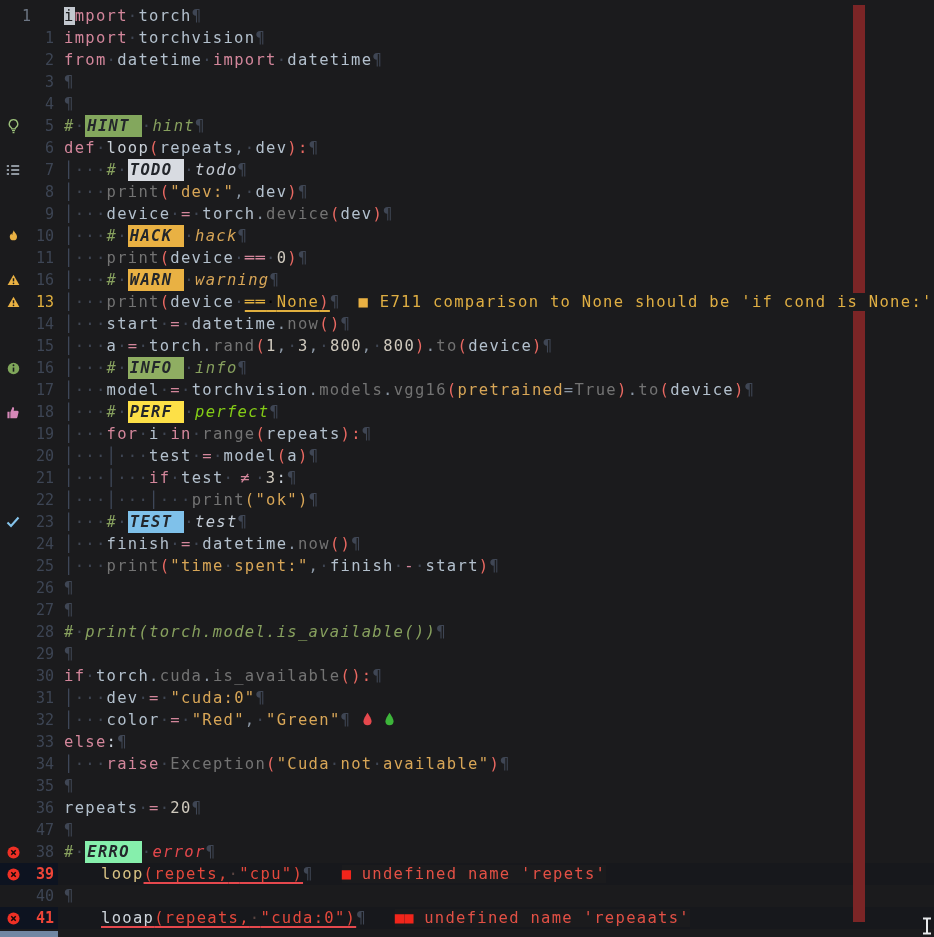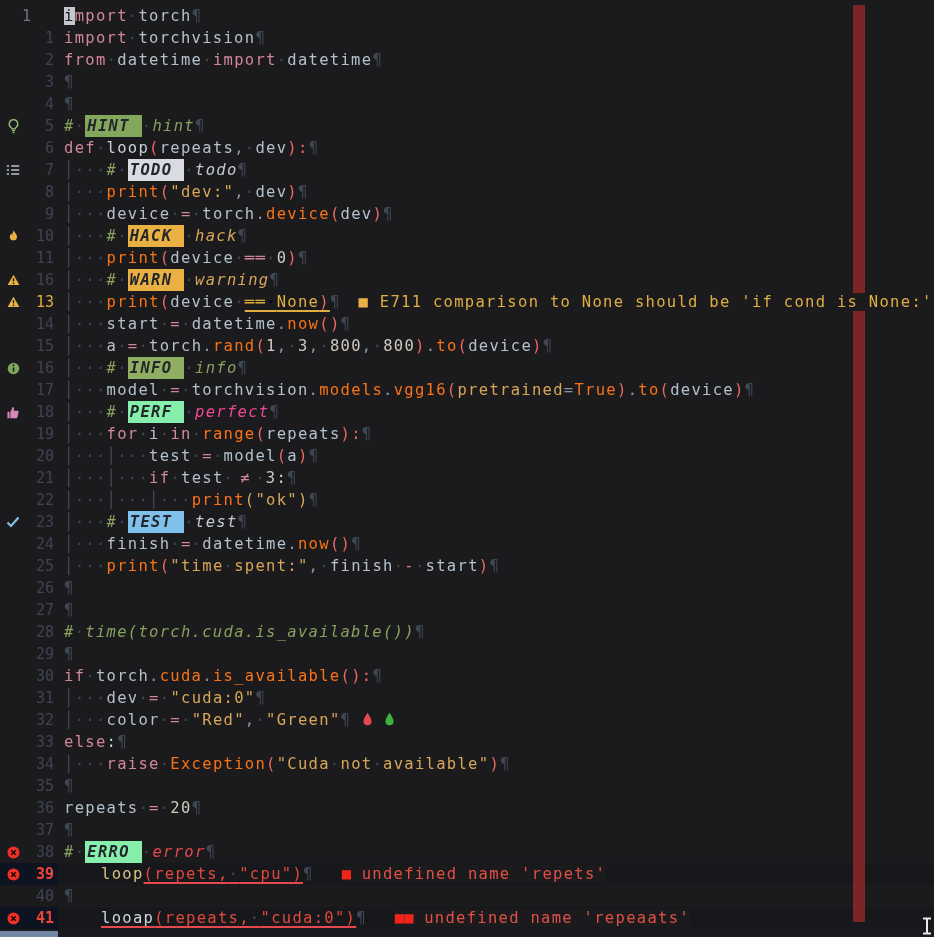--- a/index.html
+++ b/index.html
@@ -16,21 +16,21 @@
   .ln-err{color:#ef4538;font-weight:bold;}
   .code{display:block;margin-left:64px;position:relative;z-index:2;}
   .vt{position:relative;z-index:2;background:#1b1b1d;}
   .vt-warn{color:#dfae43;margin-left:18px;}
   .vt-warn .sq{color:#e9b143;}
   .vt-err{color:#e25045;margin-left:28px;}
   .vt-err .sq{color:#f1251b;letter-spacing:0;}
   .trail-icon{display:inline-block;margin-left:11px;vertical-align:middle;}
   
   .tk-kw{color:#d3869b}
-  .tk-fn{color:#f97316}
+  .tk-fn{color:#737373}
   .tk-id{color:#b3c0cd}
   .tk-str{color:#d8a657}
   .tk-num{color:#cfc9bd}
   .tk-op{color:#d3869b}
   .tk-pr{color:#ea6962}
   .tk-py{color:#d8a657}
   .tk-gr{color:#8b97a5}
   .tk-cm{color:#87a05e;font-style:italic}
   .tk-sp,.tk-eol,.tk-spd{color:#3f4654}
   .tk-spu{color:#594441}
@@ -41,28 +41,28 @@
   .tk-er{color:#e4483c}
   .tk-yl{color:#e0af3f}
   .tk-cursor{background:#c3c8cf;color:#1b1c1e}
   .tk-bHINT,.tk-bTODO,.tk-bHACK,.tk-bWARN,.tk-bINFO,.tk-bPERF,.tk-bTEST,.tk-bERRO{
     display:inline-block;padding:0 12px 0 2px;color:#23262b;font-weight:700;font-style:italic;}
   .tk-bHINT{background:#83a75d}
   .tk-bTODO{background:#d8dbe1}
   .tk-bHACK{background:#e9b143}
   .tk-bWARN{background:#e9b143}
   .tk-bINFO{background:#8fae62}
-  .tk-bPERF{background:#86efac}
+  .tk-bPERF{background:#fde047}
   .tk-bTEST{background:#7fc1ea}
   .tk-bERRO{background:#86efac}
   .tk-lHINT{color:#87a05e;font-style:italic}
   .tk-lTODO{color:#c3c9d2;font-style:italic}
   .tk-lHACK,.tk-lWARN{color:#d8a657;font-style:italic}
   .tk-lINFO{color:#87a05e;font-style:italic}
-  .tk-lPERF{color:#ec4899;font-style:italic}
+  .tk-lPERF{color:#84cc16;font-style:italic}
   .tk-lTEST{color:#c3ccd6;font-style:italic}
   .tk-lERRO{color:#e5484d;font-style:italic}
   .uly{text-decoration:underline;text-decoration-color:#e0af3f;text-decoration-thickness:1.5px;text-underline-offset:3px;}
   .ulr{text-decoration:underline;text-decoration-color:#e5484d;text-decoration-thickness:1.5px;text-underline-offset:3px;}
   .lig2{display:inline-block;width:21px;text-align:center;letter-spacing:0;}
   #colorcolumn{position:absolute;left:853px;top:5px;width:12px;height:917px;background:#7b2526;z-index:1;}
   #bottom-bar{position:absolute;left:0;bottom:0;width:58px;height:6px;background:#7187a3;z-index:4;}
   #mouse-cursor{position:absolute;left:921px;top:917px;z-index:6;}
 </style>
 </head>
@@ -115,34 +115,34 @@
     <div class="row"><span class="sign"></span><span class="lnum">20</span><span class="code"><span class="tk-ig">│</span><span class="tk-sp">···</span><span class="tk-ig">│</span><span class="tk-sp">···</span><span class="tk-id">test</span><span class="tk-sp">·</span><span class="tk-op">=</span><span class="tk-sp">·</span><span class="tk-id">model</span><span class="tk-pr">(</span><span class="tk-id">a</span><span class="tk-pr">)</span><span class="tk-eol">¶</span></span></div>
     <div class="row"><span class="sign"></span><span class="lnum">21</span><span class="code"><span class="tk-ig">│</span><span class="tk-sp">···</span><span class="tk-ig">│</span><span class="tk-sp">···</span><span class="tk-kw">if</span><span class="tk-sp">·</span><span class="tk-id">test</span><span class="tk-sp">·</span><span class="tk-op lig2">≠</span><span class="tk-sp">·</span><span class="tk-num">3</span><span class="tk-ws">:</span><span class="tk-eol">¶</span></span></div>
     <div class="row"><span class="sign"></span><span class="lnum">22</span><span class="code"><span class="tk-ig">│</span><span class="tk-sp">···</span><span class="tk-ig">│</span><span class="tk-sp">···</span><span class="tk-ig">│</span><span class="tk-sp">···</span><span class="tk-fn">print</span><span class="tk-py">(</span><span class="tk-str">"ok"</span><span class="tk-py">)</span><span class="tk-eol">¶</span></span></div>
     <div class="row"><span class="sign"><svg width="14" height="12" viewBox="0 0 14 12">
           <path d="M1.5 6.5 5 10 12.5 1.5" fill="none" stroke="#85c3ea" stroke-width="2.1"></path>
         </svg></span><span class="lnum">23</span><span class="code"><span class="tk-ig">│</span><span class="tk-sp">···</span><span class="tk-cm">#</span><span class="tk-sp">·</span><span class="tk-bTEST">TEST</span><span class="tk-sp">·</span><span class="tk-lTEST">test</span><span class="tk-eol">¶</span></span></div>
     <div class="row"><span class="sign"></span><span class="lnum">24</span><span class="code"><span class="tk-ig">│</span><span class="tk-sp">···</span><span class="tk-id">finish</span><span class="tk-sp">·</span><span class="tk-op">=</span><span class="tk-sp">·</span><span class="tk-id">datetime</span><span class="tk-gr">.</span><span class="tk-fn">now</span><span class="tk-pr">(</span><span class="tk-pr">)</span><span class="tk-eol">¶</span></span></div>
     <div class="row"><span class="sign"></span><span class="lnum">25</span><span class="code"><span class="tk-ig">│</span><span class="tk-sp">···</span><span class="tk-fn">print</span><span class="tk-pr">(</span><span class="tk-str">"time</span><span class="tk-spd">·</span><span class="tk-str">spent:"</span><span class="tk-gr">,</span><span class="tk-sp">·</span><span class="tk-id">finish</span><span class="tk-sp">·</span><span class="tk-op">-</span><span class="tk-sp">·</span><span class="tk-id">start</span><span class="tk-pr">)</span><span class="tk-eol">¶</span></span></div>
     <div class="row"><span class="sign"></span><span class="lnum">26</span><span class="code"><span class="tk-eol">¶</span></span></div>
     <div class="row"><span class="sign"></span><span class="lnum">27</span><span class="code"><span class="tk-eol">¶</span></span></div>
-    <div class="row"><span class="sign"></span><span class="lnum">28</span><span class="code"><span class="tk-cm">#</span><span class="tk-spd">·</span><span class="tk-cm">time(torch.cuda.is_available())</span><span class="tk-eol">¶</span></span></div>
+    <div class="row"><span class="sign"></span><span class="lnum">28</span><span class="code"><span class="tk-cm">#</span><span class="tk-spd">·</span><span class="tk-cm">print(torch.model.is_available())</span><span class="tk-eol">¶</span></span></div>
     <div class="row"><span class="sign"></span><span class="lnum">29</span><span class="code"><span class="tk-eol">¶</span></span></div>
     <div class="row"><span class="sign"></span><span class="lnum">30</span><span class="code"><span class="tk-kw">if</span><span class="tk-sp">·</span><span class="tk-id">torch</span><span class="tk-gr">.</span><span class="tk-fn">cuda</span><span class="tk-gr">.</span><span class="tk-fn">is_available</span><span class="tk-pr">(</span><span class="tk-pr">)</span><span class="tk-pr">:</span><span class="tk-eol">¶</span></span></div>
     <div class="row"><span class="sign"></span><span class="lnum">31</span><span class="code"><span class="tk-ig">│</span><span class="tk-sp">···</span><span class="tk-id">dev</span><span class="tk-sp">·</span><span class="tk-op">=</span><span class="tk-sp">·</span><span class="tk-str">"cuda:0"</span><span class="tk-eol">¶</span></span></div>
     <div class="row"><span class="sign"></span><span class="lnum">32</span><span class="code"><span class="tk-ig">│</span><span class="tk-sp">···</span><span class="tk-id">color</span><span class="tk-sp">·</span><span class="tk-op">=</span><span class="tk-sp">·</span><span class="tk-str">"Red"</span><span class="tk-gr">,</span><span class="tk-sp">·</span><span class="tk-str">"Green"</span><span class="tk-eol">¶</span><span class="trail-icon"><svg width="11" height="14" viewBox="0 0 12 15">
             <path d="M6 .8C6 .8 1.6 7 1.6 9.9a4.4 4.4 0 0 0 8.8 0C10.4 7 6 .8 6 .8z" fill="#e5484d"></path>
           </svg></span><span class="trail-icon"><svg width="11" height="14" viewBox="0 0 12 15">
             <path d="M6 .8C6 .8 1.6 7 1.6 9.9a4.4 4.4 0 0 0 8.8 0C10.4 7 6 .8 6 .8z" fill="#3db53a"></path>
           </svg></span></span></div>
     <div class="row"><span class="sign"></span><span class="lnum">33</span><span class="code"><span class="tk-kw">else</span><span class="tk-ws">:</span><span class="tk-eol">¶</span></span></div>
     <div class="row"><span class="sign"></span><span class="lnum">34</span><span class="code"><span class="tk-ig">│</span><span class="tk-sp">···</span><span class="tk-kw">raise</span><span class="tk-sp">·</span><span class="tk-fn">Exception</span><span class="tk-pr">(</span><span class="tk-str">"Cuda</span><span class="tk-spd">·</span><span class="tk-str">not</span><span class="tk-spd">·</span><span class="tk-str">available"</span><span class="tk-pr">)</span><span class="tk-eol">¶</span></span></div>
     <div class="row"><span class="sign"></span><span class="lnum">35</span><span class="code"><span class="tk-eol">¶</span></span></div>
     <div class="row"><span class="sign"></span><span class="lnum">36</span><span class="code"><span class="tk-id">repeats</span><span class="tk-sp">·</span><span class="tk-op">=</span><span class="tk-sp">·</span><span class="tk-num">20</span><span class="tk-eol">¶</span></span></div>
-    <div class="row"><span class="sign"></span><span class="lnum">37</span><span class="code"><span class="tk-eol">¶</span></span></div>
+    <div class="row"><span class="sign"></span><span class="lnum">47</span><span class="code"><span class="tk-eol">¶</span></span></div>
     <div class="row"><span class="sign"><svg width="13" height="13" viewBox="0 0 14 14">
           <circle cx="7" cy="7" r="6.5" fill="#ef3025"></circle>
           <path d="M4.6 4.6l4.8 4.8M9.4 4.6 4.6 9.4" stroke="#140a0a" stroke-width="1.6"></path>
         </svg></span><span class="lnum">38</span><span class="code"><span class="tk-cm">#</span><span class="tk-sp">·</span><span class="tk-bERRO">ERRO</span><span class="tk-sp">·</span><span class="tk-lERRO">error</span><span class="tk-eol">¶</span></span></div>
     <div class="row row-err"><div class="gutbg"></div><span class="sign"><svg width="13" height="13" viewBox="0 0 14 14">
           <circle cx="7" cy="7" r="6.5" fill="#ef3025"></circle>
           <path d="M4.6 4.6l4.8 4.8M9.4 4.6 4.6 9.4" stroke="#140a0a" stroke-width="1.6"></path>
         </svg></span><span class="lnum ln-err">39</span><span class="code"><span class="tk-fny">loop</span><span class="tk-er ulr">(repets,</span><span class="tk-spu ulr">·</span><span class="tk-er ulr">"cpu")</span><span class="tk-eol">¶</span><span class="vt vt-err"><span class="sq">■</span> undefined name 'repets'</span></span></div>
     <div class="row"><span class="sign"></span><span class="lnum">40</span><span class="code"><span class="tk-eol">¶</span></span></div>
     <div class="row row-err"><div class="gutbg"></div><span class="sign"><svg width="13" height="13" viewBox="0 0 14 14">

